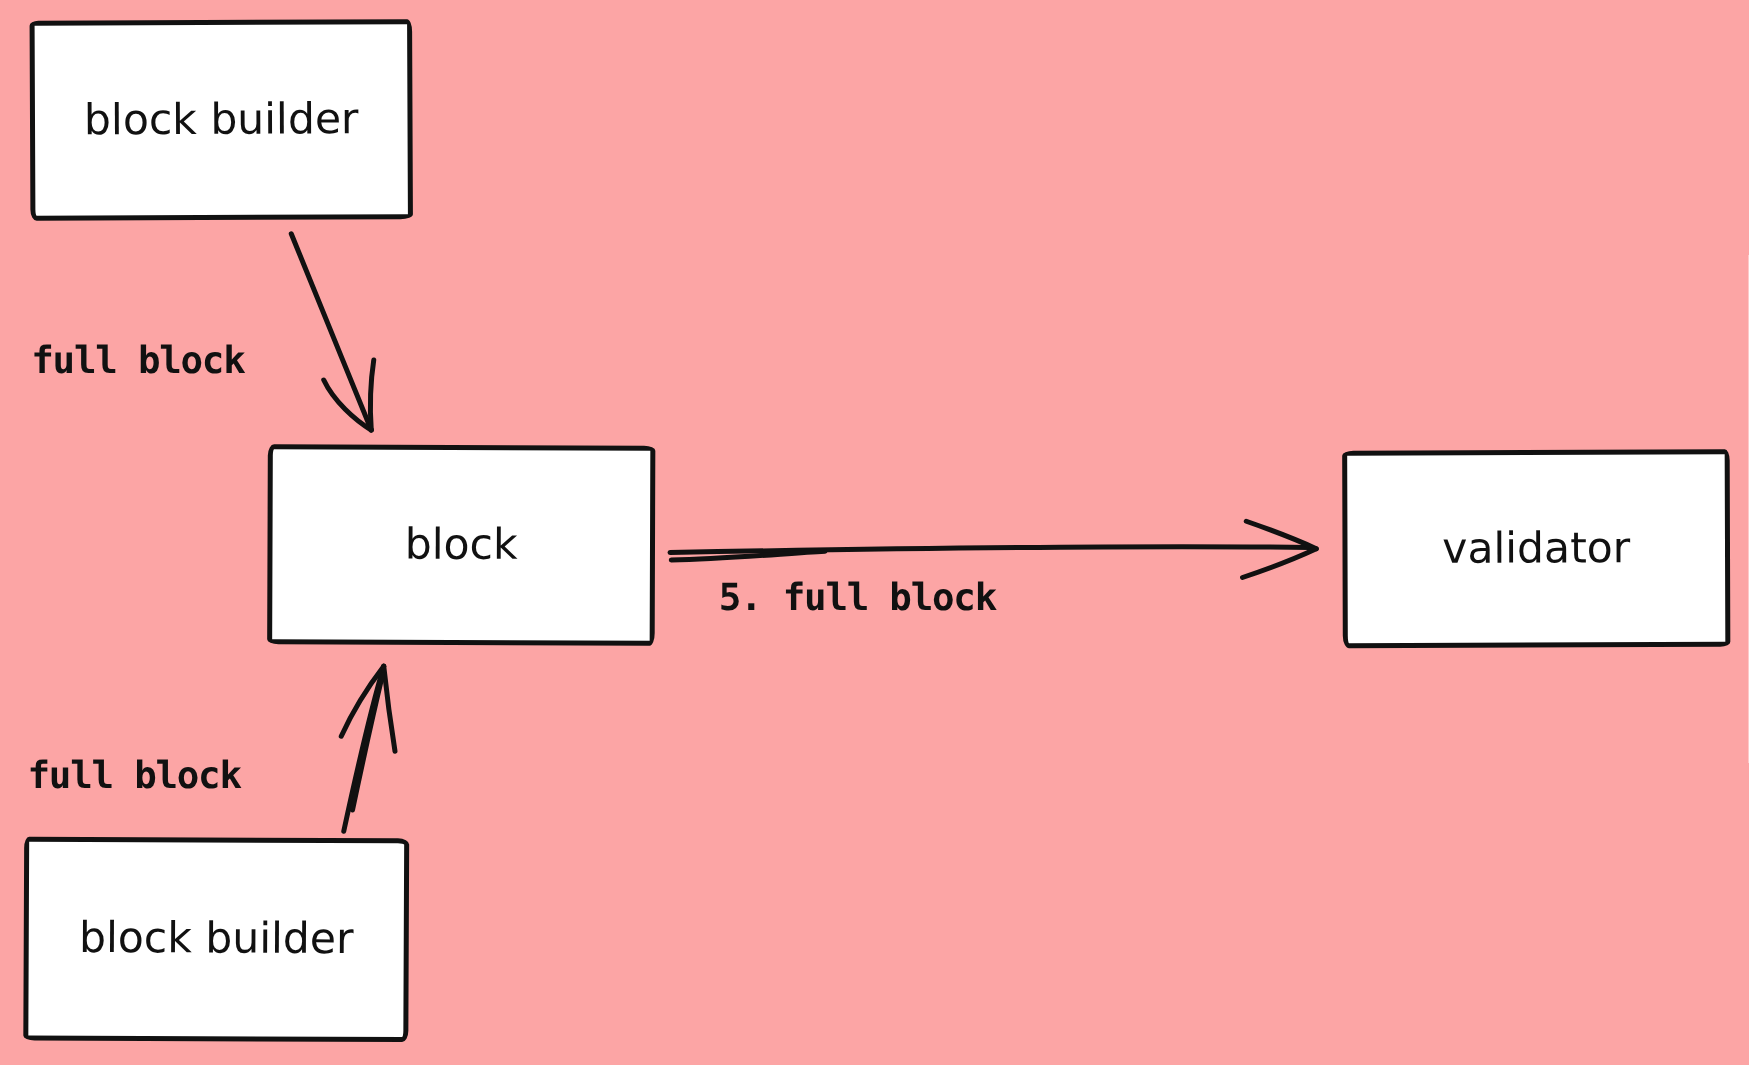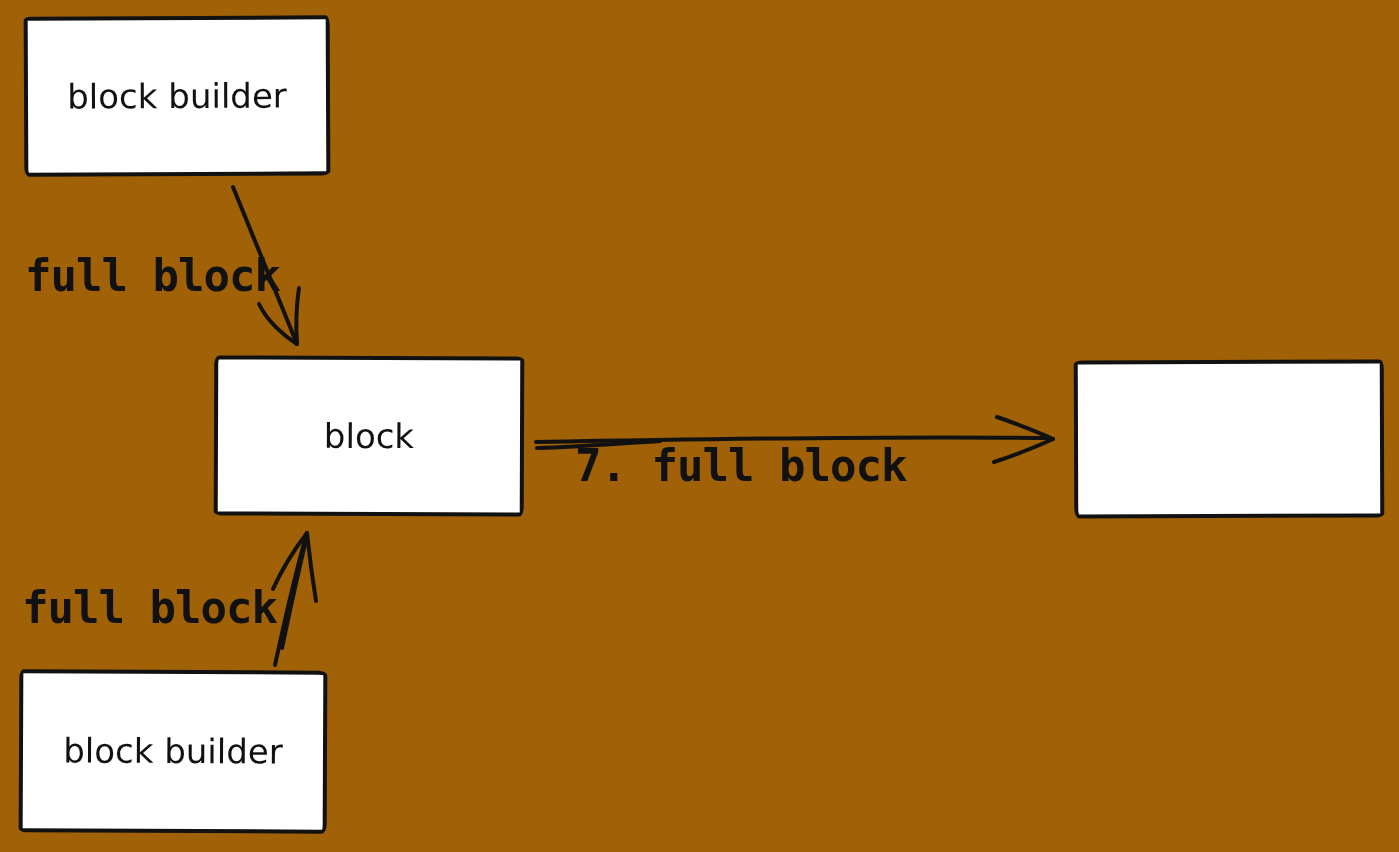--- a/index.html
+++ b/index.html
@@ -4,21 +4,21 @@
 <style>
   html, body {
     margin: 0;
     padding: 0;
     background: #ffffff;
   }
   .canvas {
     position: relative;
     width: 1399px;
     height: 852px;
-    background: #a16207;
+    background: #fca5a5;
     overflow: hidden;
     font-family: "DejaVu Sans", sans-serif;
     color: #111111;
   }
   .arrow-layer {
     position: absolute;
     left: 0;
     top: 0;
     width: 1399px;
     height: 852px;
@@ -66,25 +66,26 @@
   }
   .node-builder-bottom {
     left: 19px; top: 670px; width: 308px; height: 163px;
     border-radius: 4px 9px 5px 9px / 9px 5px 9px 4px;
     transform: rotate(0.25deg);
   }
   .edge-label {
     position: absolute;
     font-family: "DejaVu Sans Mono", monospace;
     font-weight: bold;
-    font-size: 44px;
+    font-size: 30px;
     line-height: 1.1;
     color: #111111;
     white-space: nowrap;
     letter-spacing: -1px;
+    margin-top: 20px;
   }
   .label-full-block-top    { left: 25px;  top: 252px; }
   .label-full-block-bottom { left: 22px;  top: 584px; }
   .label-step-1            { left: 575px; top: 388px; }
   .label-step-2            { left: 575px; top: 442px; }
 </style>
 </head>
 <body>
 
 <div class="canvas">
@@ -114,26 +115,27 @@
 
   <div class="node node-builder-top">
     <span class="node-label">block builder</span>
   </div>
 
   <div class="node node-relay">
     <span class="node-label">block</span>
   </div>
 
   <div class="node node-validator">
+    <span class="node-label">validator</span>
   </div>
 
   <div class="node node-builder-bottom">
     <span class="node-label">block builder</span>
   </div>
 
   <div class="edge-label label-full-block-top">full block</div>
 
   <div class="edge-label label-full-block-bottom">full block</div>
 
 
-  <div class="edge-label label-step-2">7. full block</div>
+  <div class="edge-label label-step-2">5. full block</div>
 
 </div>
 
 </body></html>

